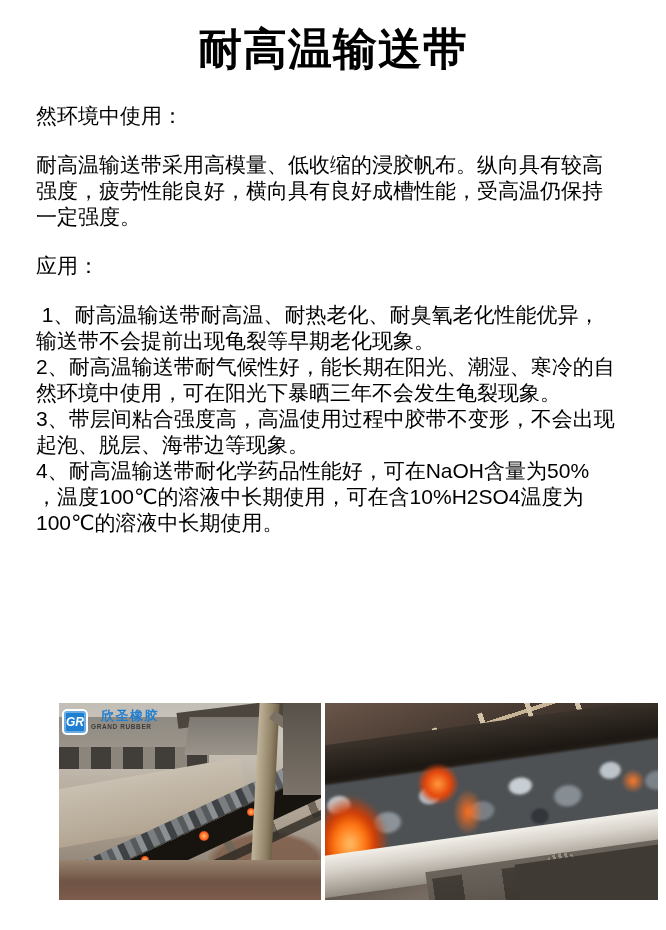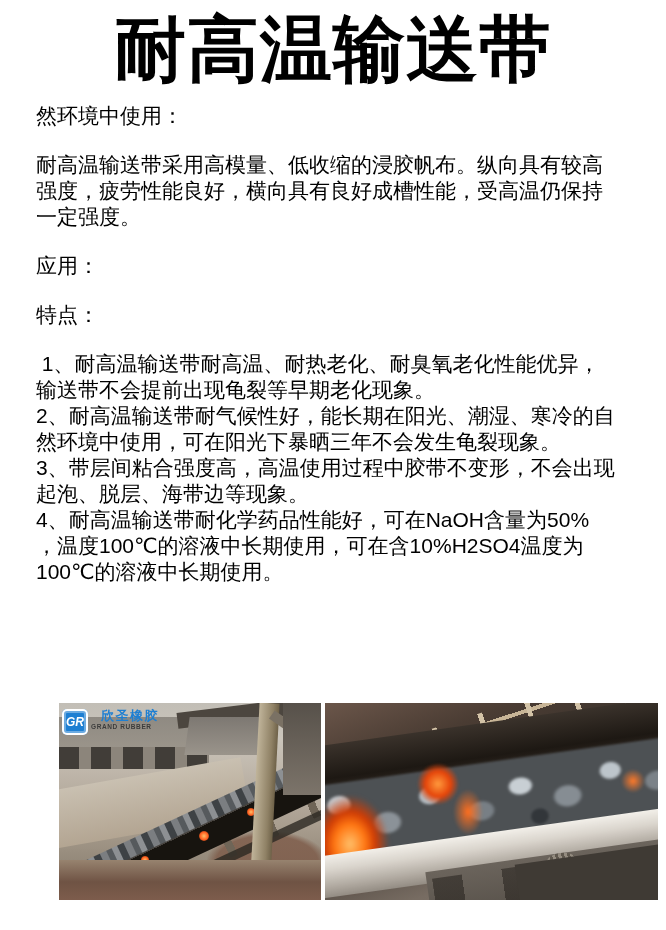--- a/index.html
+++ b/index.html
@@ -3,21 +3,21 @@
 <meta charset="utf-8">
 <style>
   html,body{margin:0;padding:0;}
   body{
     width:666px;height:930px;background:#ffffff;color:#000;
     font-family:"Liberation Sans","DejaVu Sans",sans-serif;
     position:relative;overflow:hidden;
   }
   .page-title{
     margin:18px 0 0;text-align:center;
-    font-size:72px;line-height:62px;font-weight:700;letter-spacing:1px;
+    font-size:44px;line-height:62px;font-weight:700;letter-spacing:1px;
   }
   .content{
     padding:23px 28px 0 36px;
     font-size:21px;line-height:26px;
   }
   .block{white-space:pre-wrap;margin:0 0 23px;}
   
   .photos{position:absolute;left:59px;top:703px;display:flex;gap:4px;}
   .photo{position:relative;overflow:hidden;}
   .photo-left{width:262px;height:197px;
@@ -108,21 +108,20 @@
 <body>
 
 <h1 class="page-title">耐高温输送带</h1>
 
 <div class="content">
   <div class="block">然环境中使用：</div>
   <div class="block">耐高温输送带采用高模量、低收缩的浸胶帆布。纵向具有较高
 强度，疲劳性能良好，横向具有良好成槽性能，受高温仍保持
 一定强度。</div>
   <div class="block">应用：</div>
-  <div class="block">特点：</div>
   <div class="block"> 1、耐高温输送带耐高温、耐热老化、耐臭氧老化性能优异，
 输送带不会提前出现龟裂等早期老化现象。
 2、耐高温输送带耐气候性好，能长期在阳光、潮湿、寒冷的自
 然环境中使用，可在阳光下暴晒三年不会发生龟裂现象。
 3、带层间粘合强度高，高温使用过程中胶带不变形，不会出现
 起泡、脱层、海带边等现象。
 4、耐高温输送带耐化学药品性能好，可在NaOH含量为50%
 ，温度100℃的溶液中长期使用，可在含10%H2SO4温度为
 100℃的溶液中长期使用。</div>
 </div>

